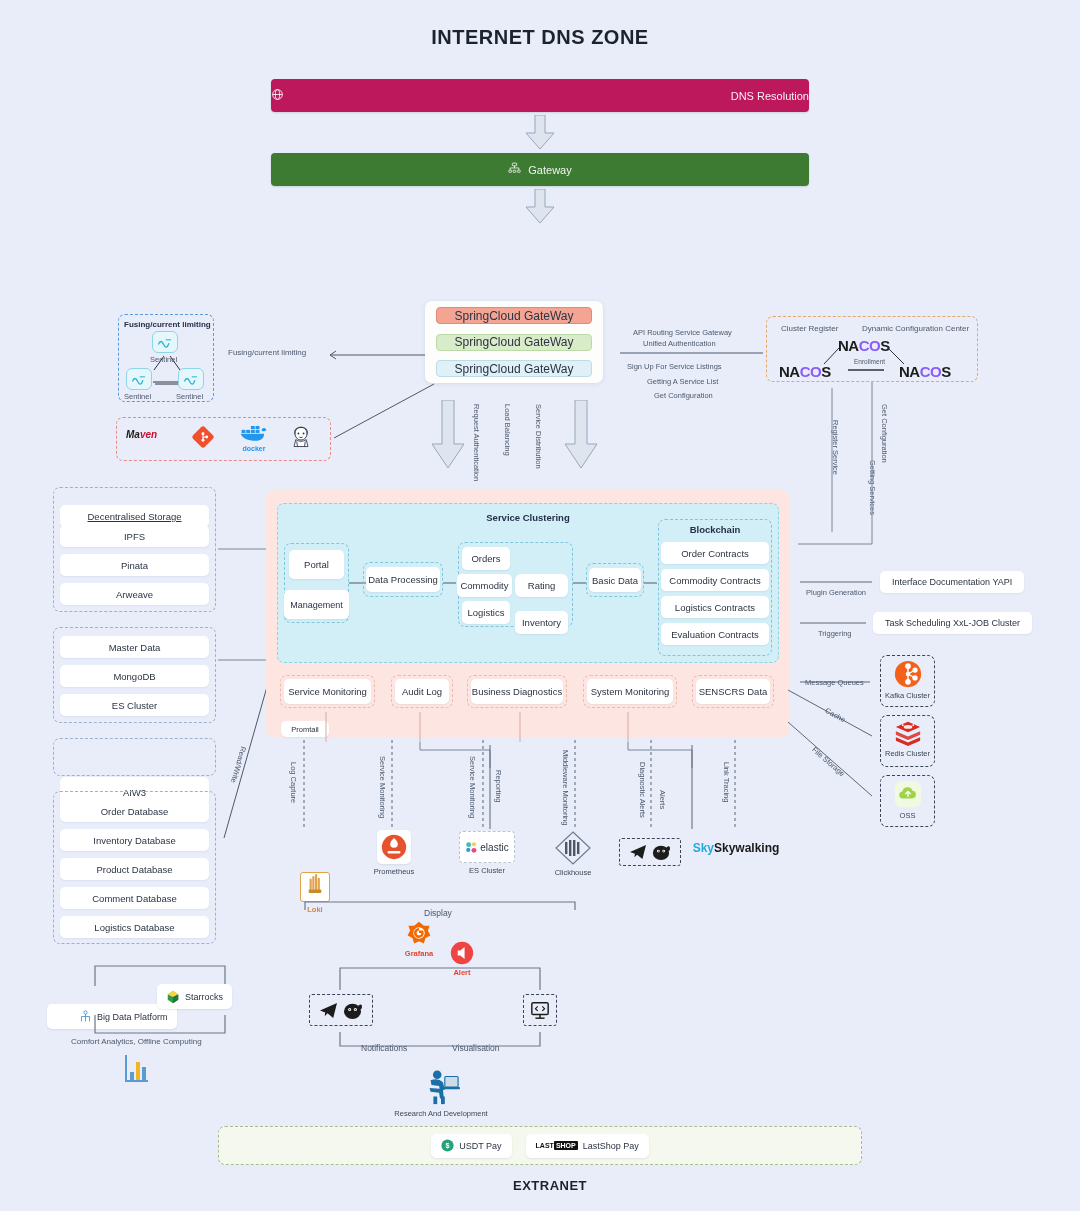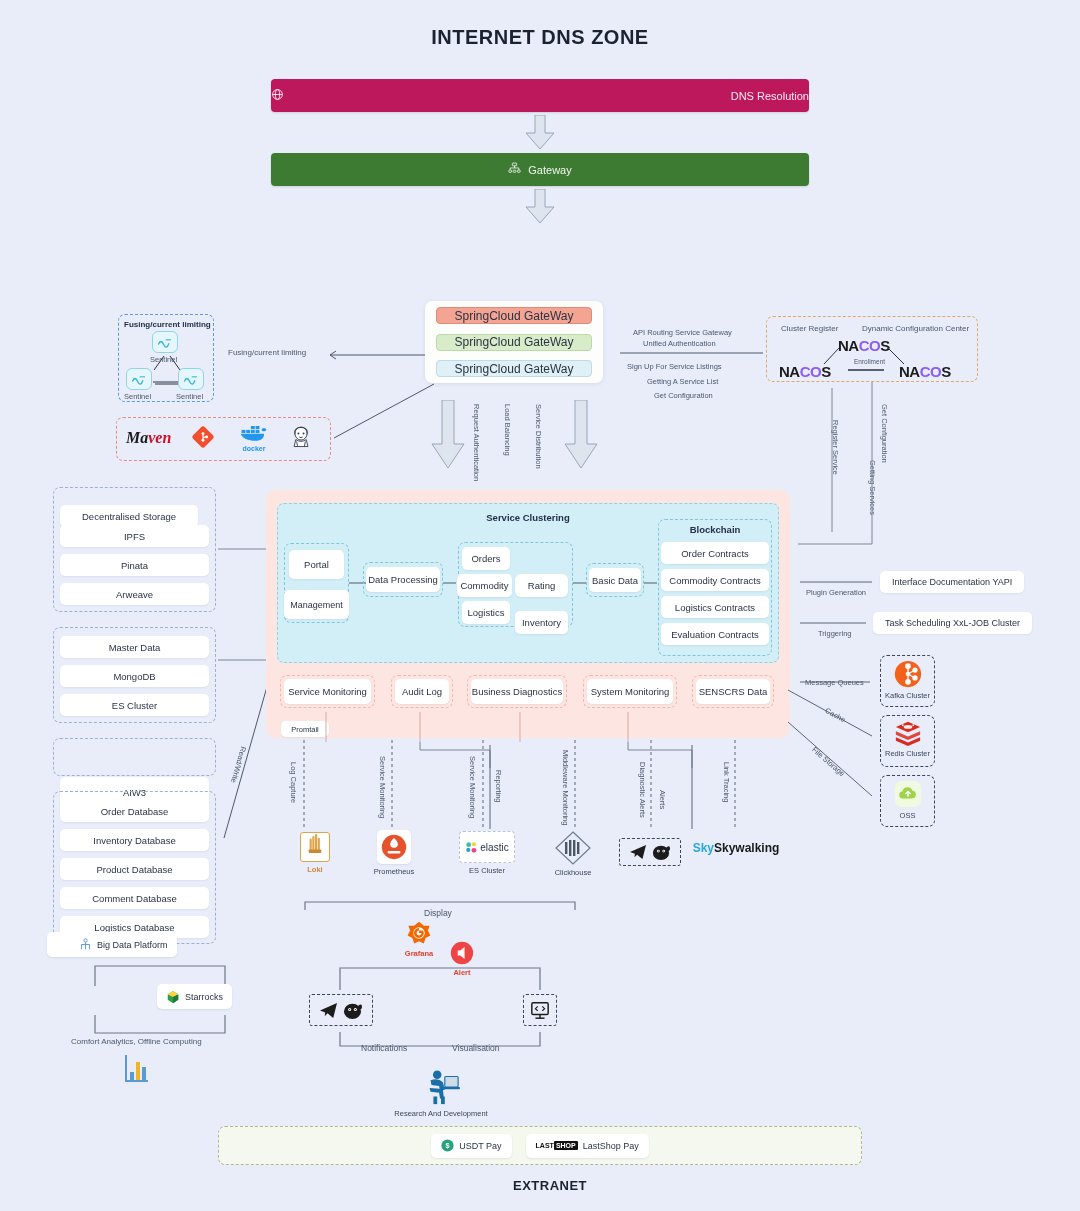--- a/index.html
+++ b/index.html
@@ -213,21 +213,21 @@
   </div>
   <div class="small-lbl" style="left:176px; top:392px;">Sentinel</div>
 
   <div class="small-lbl" style="left:228px; top:348px; font-size:8px;">Fusing/current limiting</div>
   <svg class="wire" style="left:330px; top:350px;" width="100" height="10">
     <line x1="0" y1="5" x2="96" y2="5" stroke="#4d586c" stroke-width="1" marker-end="url(#ar)"></line>
     <path d="M6,1 L0,5 L6,9" stroke="#4d586c" stroke-width="1" fill="none"></path>
   </svg>
 
   <div class="dgroup red" style="left:116px; top:417px; width:215px; height:44px;"></div>
-  <div class="abs" style="left:126px; top:429px; font-size:16px; font-weight:bold; font-style:italic;font-family:Liberation Serif, serif;">
+  <div class="abs" style="left:126px; top:429px; font-size:10px; font-weight:bold; font-style:italic;">
     <span style="color:#1a1a1a;">Ma</span><span style="color:#c8102e;">ven</span>
   </div>
   <div class="abs" style="left:192px; top:426px;">
     <svg width="22" height="22" viewBox="0 0 24 24">
       <rect x="3" y="3" width="18" height="18" rx="3" transform="rotate(45 12 12)" fill="#f1502f"></rect>
       <circle cx="12" cy="8.5" r="1.6" fill="#fff"></circle>
         <circle cx="12" cy="15.5" r="1.6" fill="#fff"></circle>
       <circle cx="16" cy="12" r="1.6" fill="#fff"></circle>
         <path d="M12 9 L12 15 M12.6 12.6 L15.2 11.6" stroke="#fff" stroke-width="1.2"></path>
     </svg>
@@ -312,21 +312,21 @@
   <div class="vlabel" style="left:877px; top:460px;">Getting Services</div>
   <div class="vlabel" style="left:840px; top:420px;">Register Service</div>
 
   <svg class="wire" style="left:790px; top:382px;" width="110" height="170">
     <polyline points="82,0 82,162 8,162" stroke="#7a8698" stroke-width="1" marker-end="url(#ar)"></polyline>
     <polyline points="68,0 68,150 20,150" stroke="#7a8698" stroke-width="0"></polyline>
     <polyline points="42,150 42,62 42,6" stroke="#7a8698" stroke-width="1"></polyline>
   </svg>
 
   <div class="dgroup" style="left:53px; top:487px; width:163px; height:125px;"></div>
-  <div class="pill" style="position:absolute; left:60px; top:505px; width:138px; height:22px;">Decentralised Storage</div>
+  <div class="pill" style="position:absolute; left:60px; top:505px; width:149px; height:22px;text-decoration:underline;">Decentralised Storage</div>
   <div class="pill" style="position:absolute; left:60px; top:525px; width:149px; height:22px;">IPFS</div>
   <div class="pill" style="position:absolute; left:60px; top:554px; width:149px; height:22px;">Pinata</div>
   <div class="pill" style="position:absolute; left:60px; top:583px; width:149px; height:22px;">Arweave</div>
   <svg class="wire" style="left:216px; top:544px;" width="58" height="10">
     <line x1="56" y1="5" x2="2" y2="5" stroke="#7a8698" stroke-width="1" marker-end="url(#ar)"></line>
   </svg>
 
   <div class="dgroup" style="left:53px; top:627px; width:163px; height:96px;"></div>
   <div class="pill" style="position:absolute; left:60px; top:636px; width:149px; height:22px;">Master Data</div>
   <div class="pill" style="position:absolute; left:60px; top:665px; width:149px; height:22px;">MongoDB</div>
@@ -513,21 +513,21 @@
 
   <div class="vlabel" style="left:298px; top:762px;">Log Capture</div>
   <div class="vlabel" style="left:387px; top:756px;">Service Monitoring</div>
   <div class="vlabel" style="left:477px; top:756px;">Service Monitoring</div>
   <div class="vlabel" style="left:503px; top:770px;">Reporting</div>
   <div class="vlabel" style="left:570px; top:750px;">Middleware Monitoring</div>
   <div class="vlabel" style="left:647px; top:762px;">Diagnostic Alerts</div>
   <div class="vlabel" style="left:667px; top:790px;">Alerts</div>
   <div class="vlabel" style="left:731px; top:762px;">Link Tracing</div>
 
-  <div class="icon-tile" style="left:295px; top:832px; width:40px;">
+  <div class="icon-tile" style="left:295px; top:872px; width:40px;">
     <div style="width:30px;height:30px;background:#fff;border:1px solid #e0a34a;border-radius:3px;display:flex;align-items:flex-start;justify-content:center;">
       <svg width="18" height="22" viewBox="0 0 20 24">
         <g fill="#e0a34a">
             <rect x="7" y="3" width="2.4" height="16" rx="1.2"></rect>
             <rect x="10" y="1" width="2.4" height="18" rx="1.2"></rect>
         <rect x="4" y="6" width="2.4" height="13" rx="1.2"></rect>
             <rect x="13" y="5" width="2.4" height="14" rx="1.2"></rect>
           </g>
         <rect x="3" y="18" width="14" height="4" rx="1" fill="#c98a2e"></rect>
       </svg>
@@ -668,21 +668,21 @@
       </g>
       <rect x="25" y="9" width="14" height="11" rx="1" fill="#cfdbe6" stroke="#1b6fa8" stroke-width="1.2"></rect>
       <rect x="23" y="20" width="18" height="2.4" rx="1" fill="#1b6fa8"></rect>
     </svg>
     <div class="icon-cap">Research And Development</div>
   </div>
 
   <svg class="wire" style="left:90px; top:962px;" width="140" height="26">
     <polyline points="5,24 5,4 135,4 135,24" stroke="#6c7787" stroke-width="1.2" fill="none" marker-start="url(#ardn2)" marker-end="url(#ardn2)"></polyline>
   </svg>
-  <div class="bdp-pill" style="left:47px; top:932px;padding-left:32px;">
+  <div class="bdp-pill" style="left:47px; top:1004px;padding-left:32px;">
     <svg width="13" height="13" viewBox="0 0 16 16" fill="none" stroke="#5b9bd5" stroke-width="1.2">
       <circle cx="8" cy="3" r="2"></circle>
         <line x1="8" y1="5" x2="8" y2="8"></line>
         <line x1="3" y1="8" x2="13" y2="8"></line>
       <line x1="3" y1="8" x2="3" y2="11"></line>
         <line x1="8" y1="8" x2="8" y2="11"></line>
         <line x1="13" y1="8" x2="13" y2="11"></line>
       <line x1="3" y1="11" x2="3" y2="14"></line>
         <line x1="8" y1="11" x2="8" y2="14"></line>
         <line x1="13" y1="11" x2="13" y2="14"></line>

